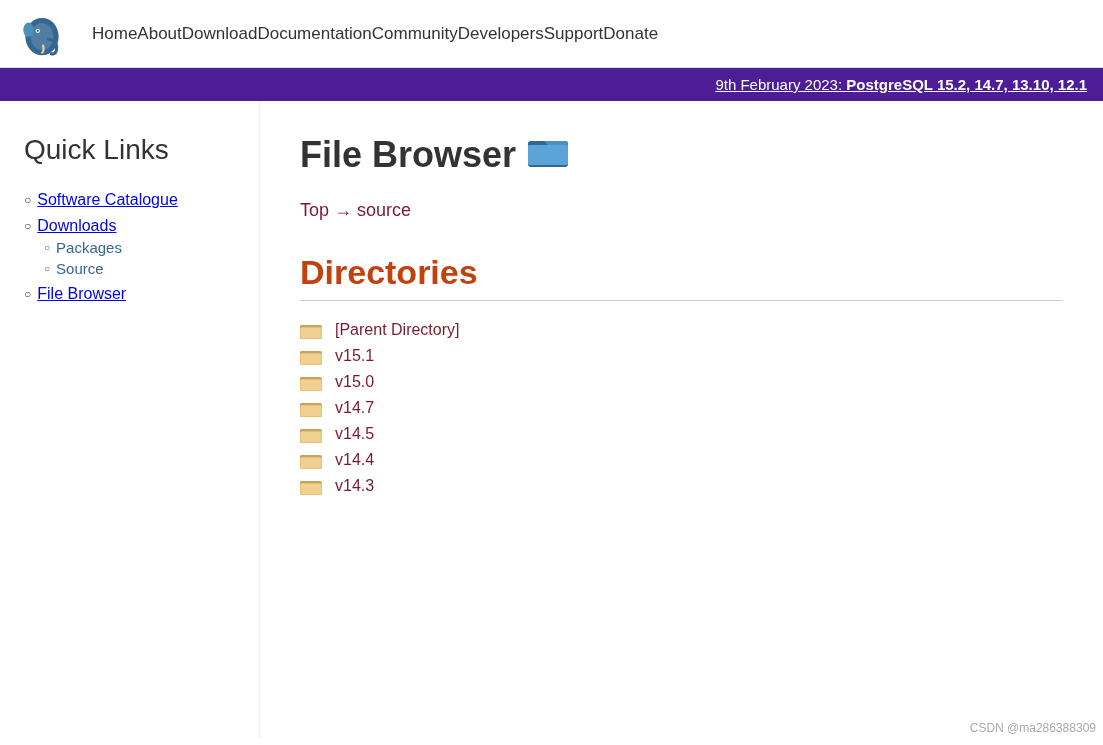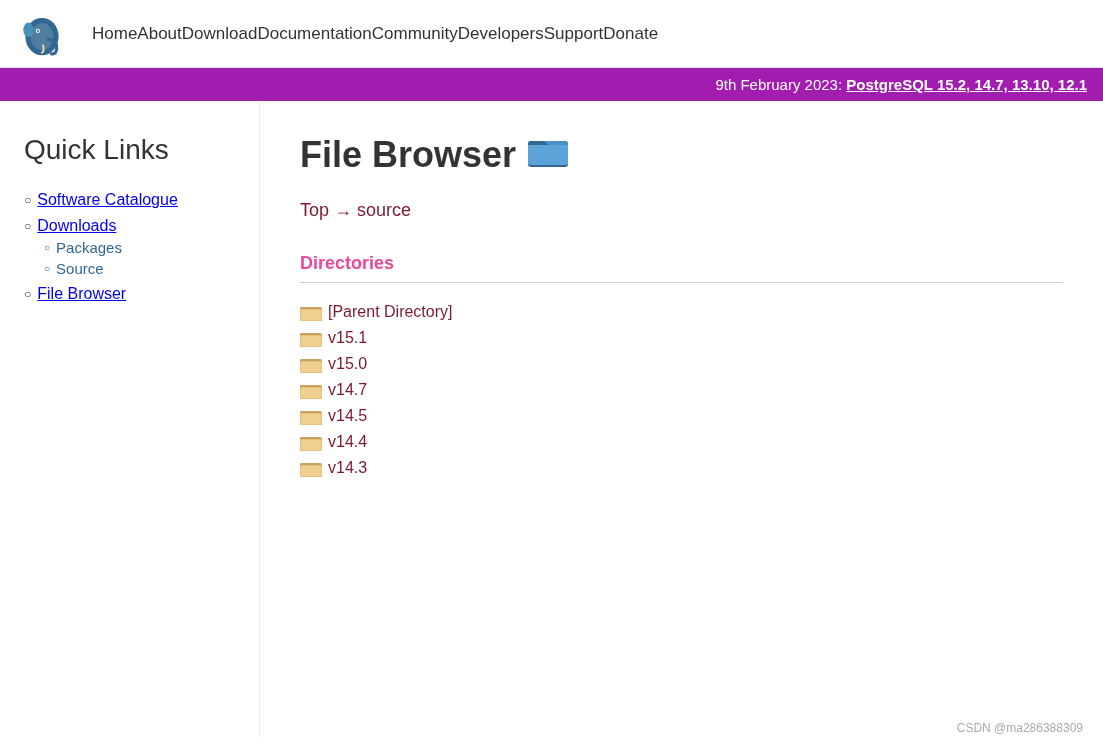--- a/index.html
+++ b/index.html
@@ -26,25 +26,26 @@
     }
     .nav-links a {
       text-decoration: none;
       color: #333;
       font-size: 17px;
       font-weight: 400;
     }
 
     
     .banner {
-      background: #a21caf;
+      background: #4c1d95;
       color: #fff;
       text-align: right;
       padding: 8px 16px;
       font-size: 15px;
+      text-decoration: underline;
     }
     .banner a {
       color: #fff;
       font-weight: bold;
       text-decoration: underline;
     }
 
     
     .layout {
       display: flex;
@@ -125,36 +126,36 @@
       font-size: 18px;
       color: #7a1a2e;
       margin-bottom: 32px;
     }
     .breadcrumb a {
       color: #7a1a2e;
       text-decoration: none;
     }
 
     .section-title {
-      font-size: 18px;
+      font-size: 34px;
       font-weight: bold;
-      color: #ec4899;
+      color: #c2410c;
       border-bottom: 1px solid #ccc;
       padding-bottom: 8px;
       margin-bottom: 20px;
     }
 
     .dir-list {
       list-style: none;
     }
     .dir-list li {
       margin-bottom: 8px;
       display: flex;
       align-items: flex-end;
-      gap: 6px;
+      gap: 13px;
     }
     .dir-list li a {
       color: #7a1a2e;
       text-decoration: none;
       font-size: 16px;
     }
     .folder-icon {
       display: inline-block;
       width: 22px;
       height: 18px;
@@ -162,21 +163,21 @@
       flex-shrink: 0;
     }
     .folder-icon svg {
       width: 22px;
       height: 18px;
     }
 
     .watermark {
       position: fixed;
       bottom: 10px;
-      right: 20px;
+      right: 7px;
       font-size: 12px;
       color: #aaa;
     }
   </style>
 </head>
 <body>
 
 <nav>
   <div class="nav-logo">
     <svg viewBox="0 0 100 100" xmlns="http://www.w3.org/2000/svg">

